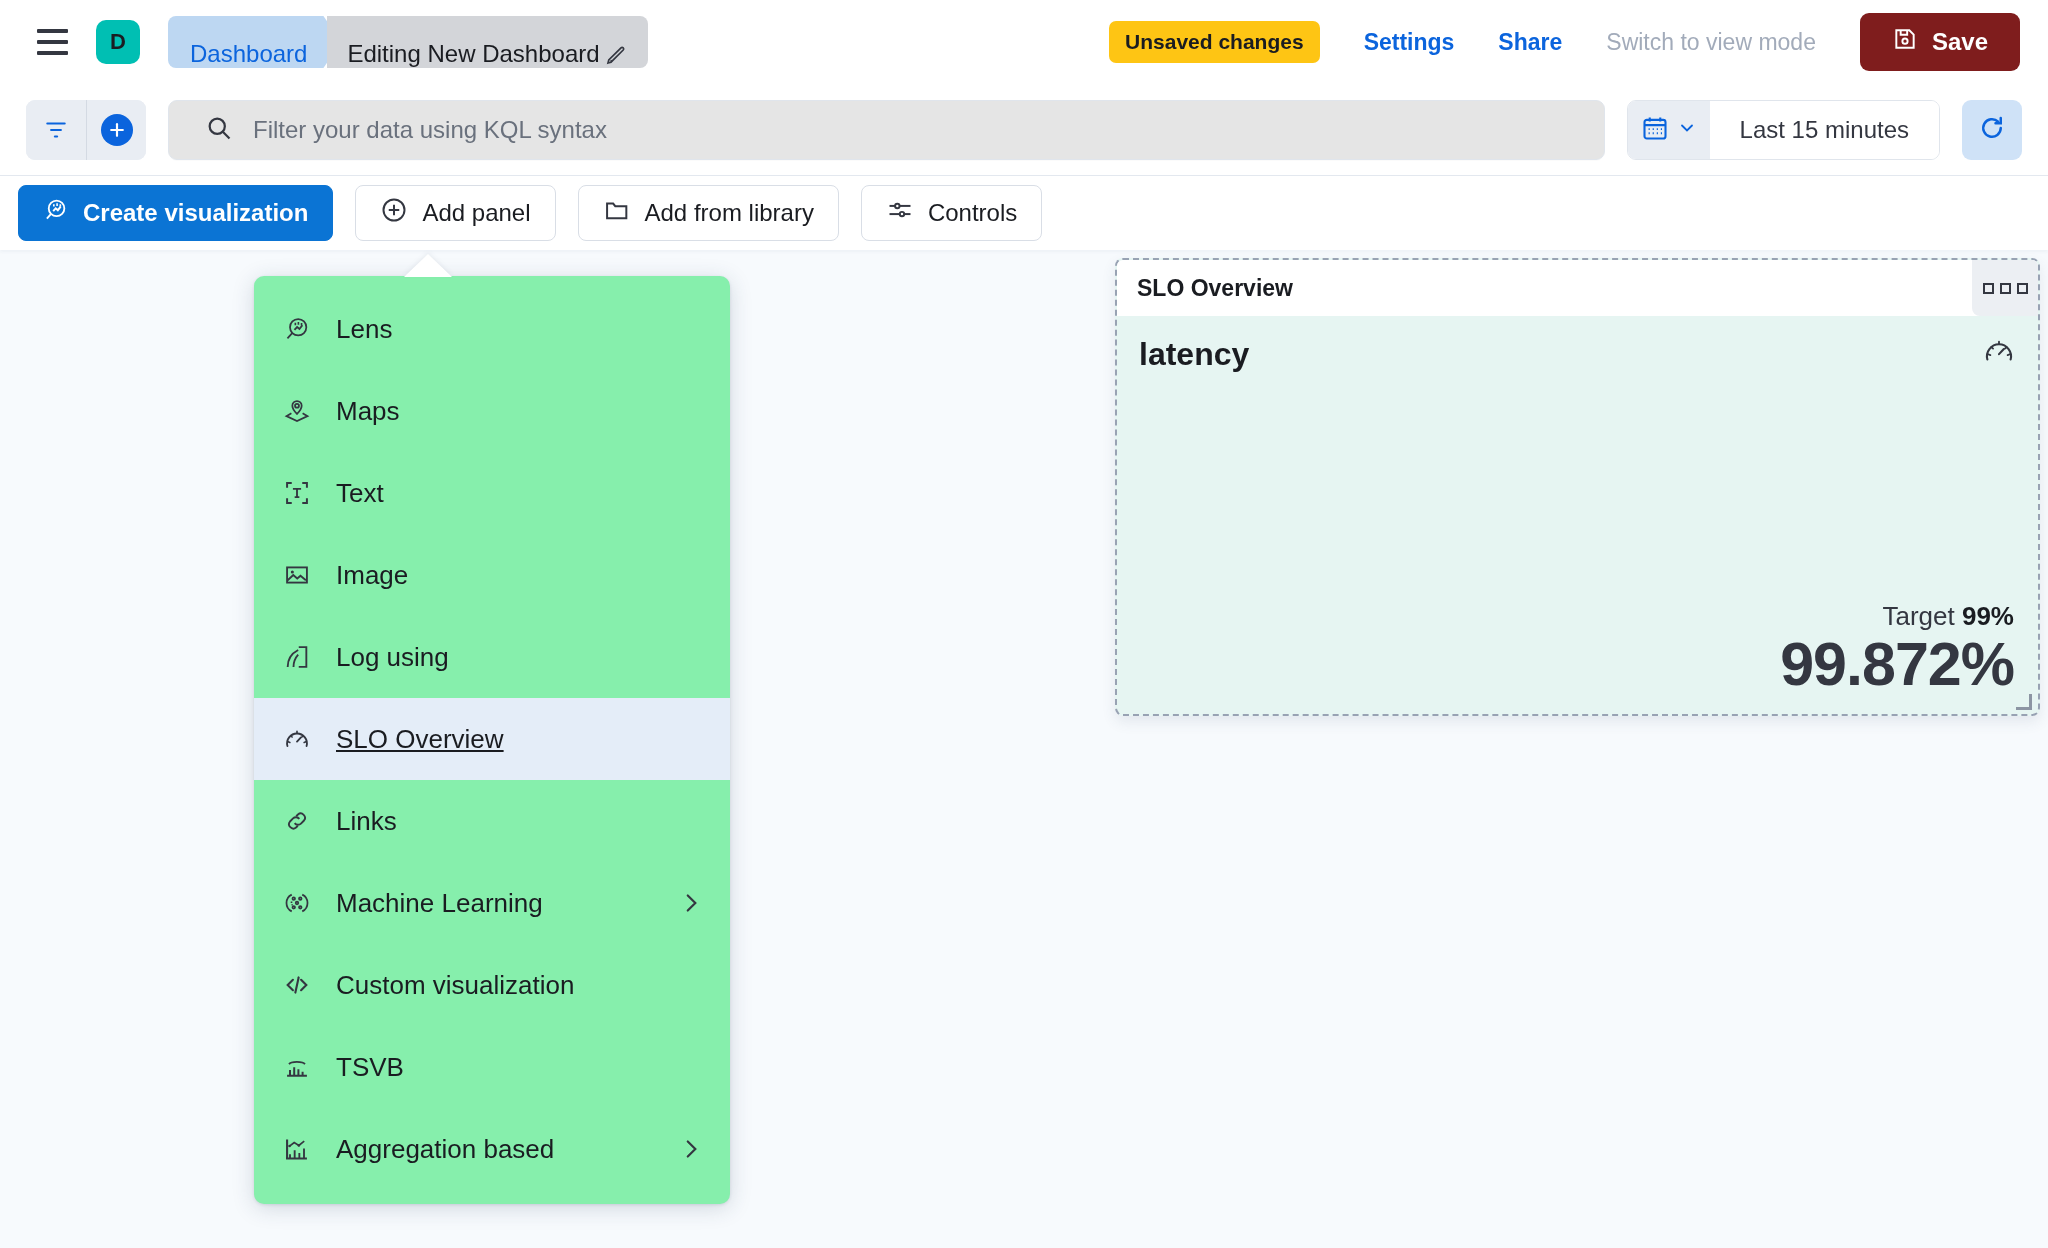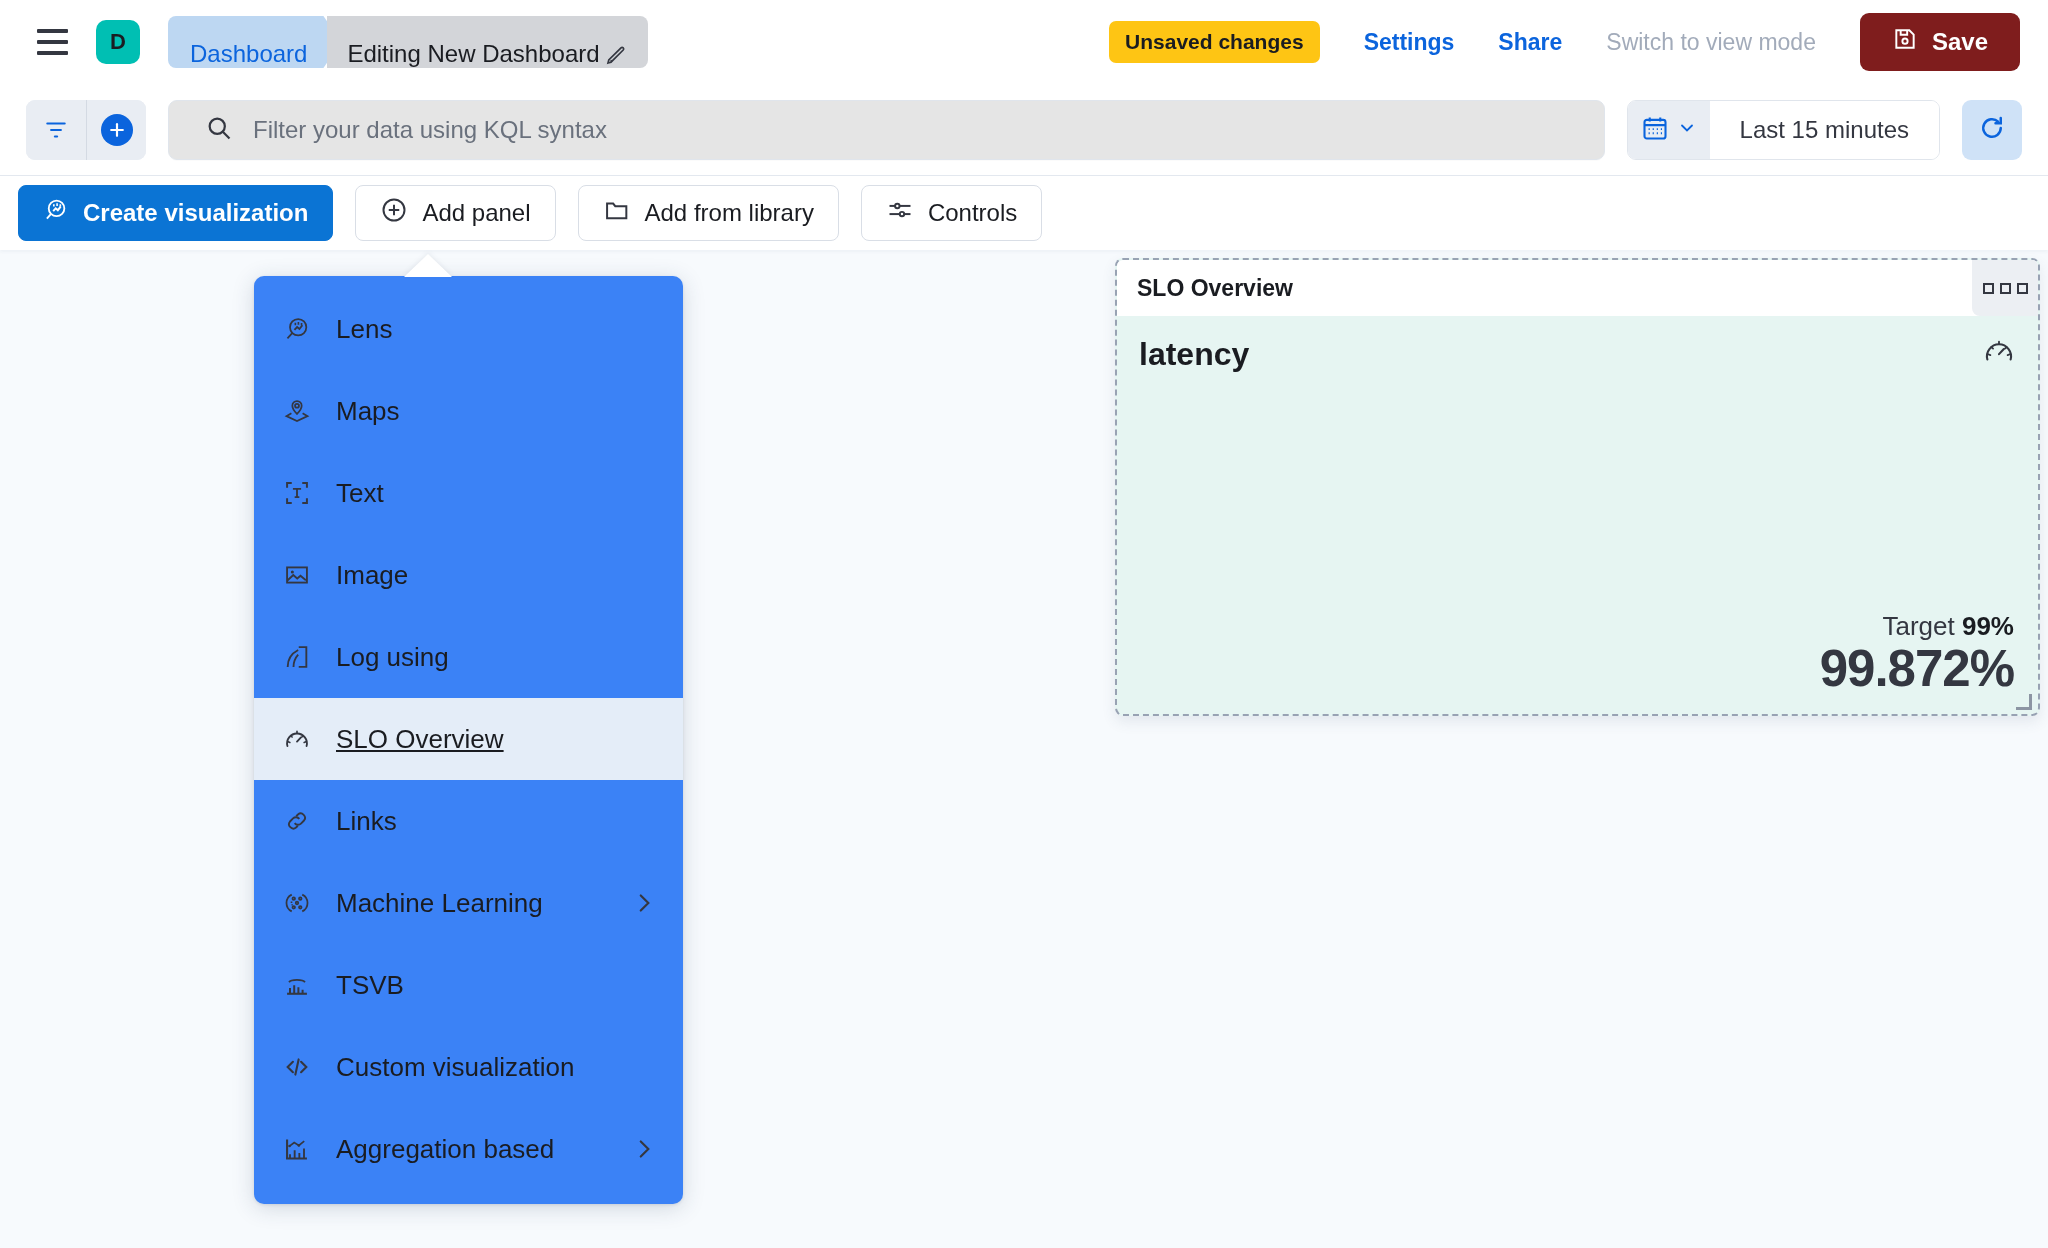--- a/index.html
+++ b/index.html
@@ -265,22 +265,22 @@
     position: relative;
     height: calc(1248px - 84px - 92px - 74px);
     background: #f7fafd;
   }
 
   
   .popover {
     position: absolute;
     left: 254px;
     top: 26px;
-    width: 429px;
-    background: #3b82f6;
+    width: 476px;
+    background: #86efac;
     border-radius: 10px;
     box-shadow: 0 4px 22px rgba(40,60,90,0.18), 0 1px 3px rgba(40,60,90,0.12);
     padding: 12px 0 14px 0;
     overflow: hidden;
   }
   .popover-arrow {
     position: absolute;
     left: 404px;
     top: 4px;
     width: 0; height: 0;
@@ -373,21 +373,21 @@
   }
   .slo-spacer { flex: 1 1 auto; }
   .slo-target {
     text-align: right;
     font-size: 26px;
     color: #343741;
   }
   .slo-target b { color: #1a1c21; }
   .slo-value {
     text-align: right;
-    font-size: 51px;
+    font-size: 61px;
     font-weight: bold;
     color: #343741;
     line-height: 1.05;
     letter-spacing: -1px;
   }
   .resize-handle {
     position: absolute;
     right: 6px; bottom: 4px;
     width: 16px; height: 16px;
     border-right: 3px solid #8c95a3;
@@ -648,38 +648,38 @@
       <span class="mi-label">Machine Learning</span>
       <span class="chev-right">
         <svg width="26" height="26" viewBox="0 0 24 24" fill="none" stroke="#343741" stroke-width="2" stroke-linecap="round">
           <path d="M9 5l7 7-7 7"></path>
         </svg>
       </span>
     </div>
 
     <div class="menu-item">
       <span class="menu-icon">
+        <svg width="28" height="28" viewBox="0 0 24 24" fill="none" stroke="#343741" stroke-width="1.8" stroke-linecap="round">
+          <path d="M8.5 7.5L4 12l4.5 4.5"></path>
+            <path d="M15.5 7.5L20 12l-4.5 4.5"></path>
+          <path d="M13.4 5.5l-2.8 13"></path>
+        </svg>
+      </span>
+      <span class="mi-label">Custom visualization</span>
+    </div>
+
+    <div class="menu-item">
+      <span class="menu-icon">
         <svg width="28" height="28" viewBox="0 0 24 24" fill="none" stroke="#343741" stroke-width="1.6">
           <path d="M5.2 9.6c1.6-2.6 11.8-2.6 13.6 0"></path>
           <path d="M3.5 19.5h17" stroke-width="1.8"></path>
           <path d="M6 19.5v-5M9.6 19.5v-7.2M13.2 19.5v-5.6M16.8 19.5v-3.4" stroke-width="1.7"></path>
         </svg>
       </span>
       <span class="mi-label">TSVB</span>
-    </div>
-
-    <div class="menu-item">
-      <span class="menu-icon">
-        <svg width="28" height="28" viewBox="0 0 24 24" fill="none" stroke="#343741" stroke-width="1.8" stroke-linecap="round">
-          <path d="M8.5 7.5L4 12l4.5 4.5"></path>
-            <path d="M15.5 7.5L20 12l-4.5 4.5"></path>
-          <path d="M13.4 5.5l-2.8 13"></path>
-        </svg>
-      </span>
-      <span class="mi-label">Custom visualization</span>
     </div>
 
     <div class="menu-item">
       <span class="menu-icon">
         <svg width="28" height="28" viewBox="0 0 24 24" fill="none" stroke="#343741" stroke-width="1.6">
           <path d="M3.5 3.8v16.4h17" stroke-width="1.8"></path>
           <path d="M6 16.5v3.5M10 13v7M14 15.5v4.5M18 11.5v8.5" stroke-width="1.6"></path>
           <path d="M5.6 9.5l4-3 4 2.4 4.6-3.6" stroke-width="1.5"></path>
           <circle cx="5.6" cy="9.5" r="1.1" fill="#343741" stroke="none"></circle>
           <circle cx="13.6" cy="8.9" r="1.1" fill="#343741" stroke="none"></circle>

